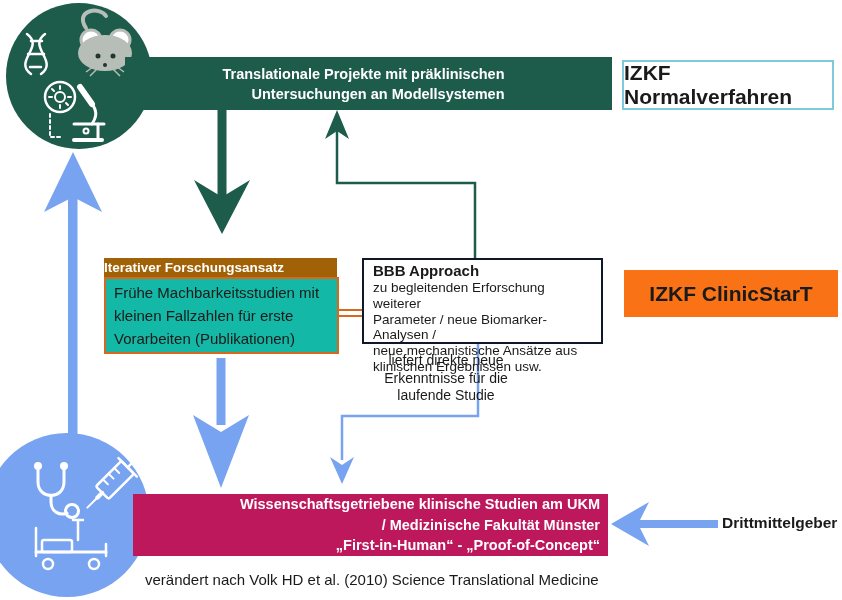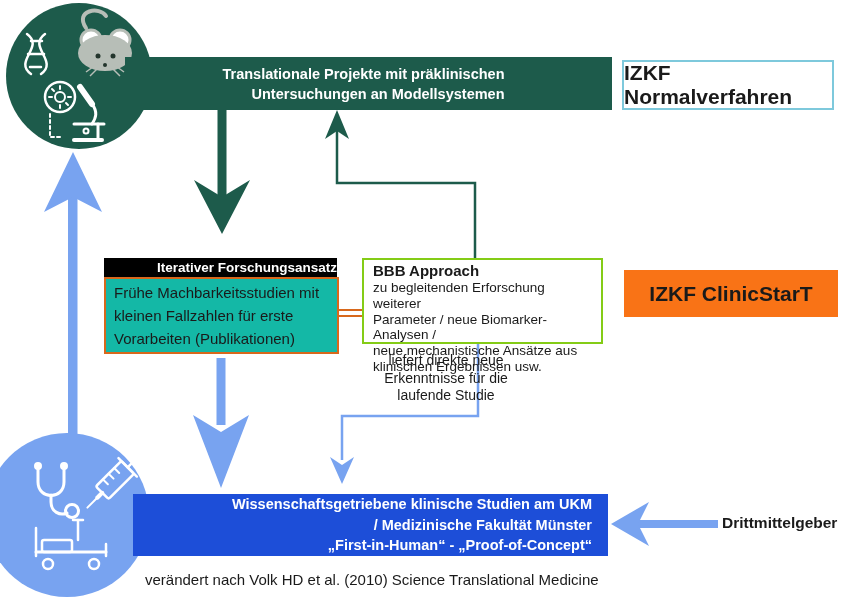--- a/index.html
+++ b/index.html
@@ -22,42 +22,42 @@
     display:flex;align-items:center;justify-content:center;
     font-weight:bold;font-size:21px;color:#1a1a1a;
   }
   .program-box-orange{
     left:624px;top:270px;width:214px;height:47px;background:#f97316;
     display:flex;align-items:center;justify-content:center;
     font-weight:bold;font-size:21px;color:#1a1a1a;
   }
 
   .iter-header{
-    left:104px;top:258px;width:233px;height:19px;background:#000000;
-    display:flex;align-items:center;justify-content:flex-end;
+    left:104px;top:258px;width:233px;height:19px;background:#a16207;
+    display:flex;align-items:center;justify-content:flex-start;
     color:#fff;font-weight:bold;font-size:13.5px;
   }
   .iter-body{
     left:104px;top:277px;width:235px;height:77px;background:#14b8a6;border:2px solid #d8681c;
     padding:2px 8px;font-size:15px;line-height:23px;
   }
   .bbb-box{
-    left:362px;top:258px;width:241px;height:86px;background:#fff;border:2px solid #84cc16;
+    left:362px;top:258px;width:241px;height:86px;background:#fff;border:2px solid #0f172a;
     padding:2px 9px;
   }
   .bbb-box .title{font-weight:bold;font-size:15px;line-height:18px;}
   .bbb-box .body{font-size:13.5px;line-height:15.8px;}
 
   .note{font-size:14px;line-height:17.5px;color:#1a1a1a;}
   .note-mech{left:352px;top:192px;width:140px;}
   .note-del{left:376px;top:352px;width:140px;text-align:center;}
 
   .blue-bar{
-    left:133px;top:494px;width:475px;height:62px;background:#1d4ed8;
-    display:flex;align-items:center;justify-content:flex-end;padding-right:16px;
+    left:133px;top:494px;width:475px;height:62px;background:#be185d;
+    display:flex;align-items:center;justify-content:flex-end;padding-right:8px;
   }
   .blue-bar .txt{color:#fff;font-weight:bold;font-size:14.5px;line-height:20.5px;text-align:right;}
 
   .funder{left:722px;top:514px;font-weight:bold;font-size:15.5px;}
   .caption{left:145px;top:571px;font-size:15px;color:#1a1a1a;}
 </style>
 </head>
 <body>
 
 <div id="stage">

